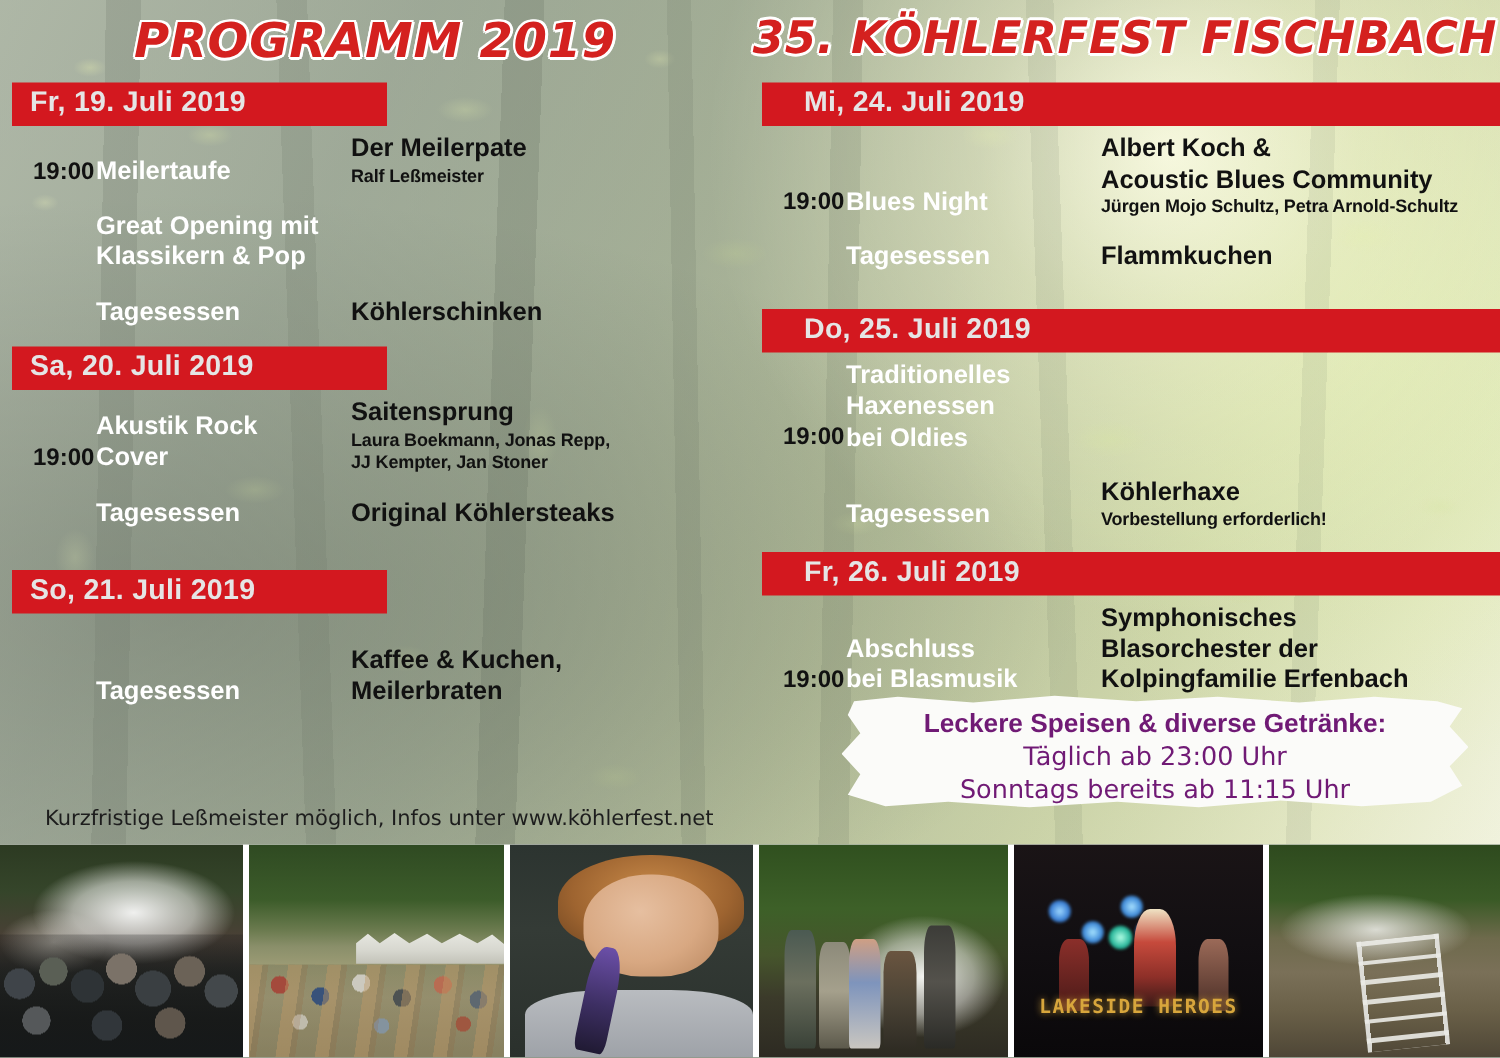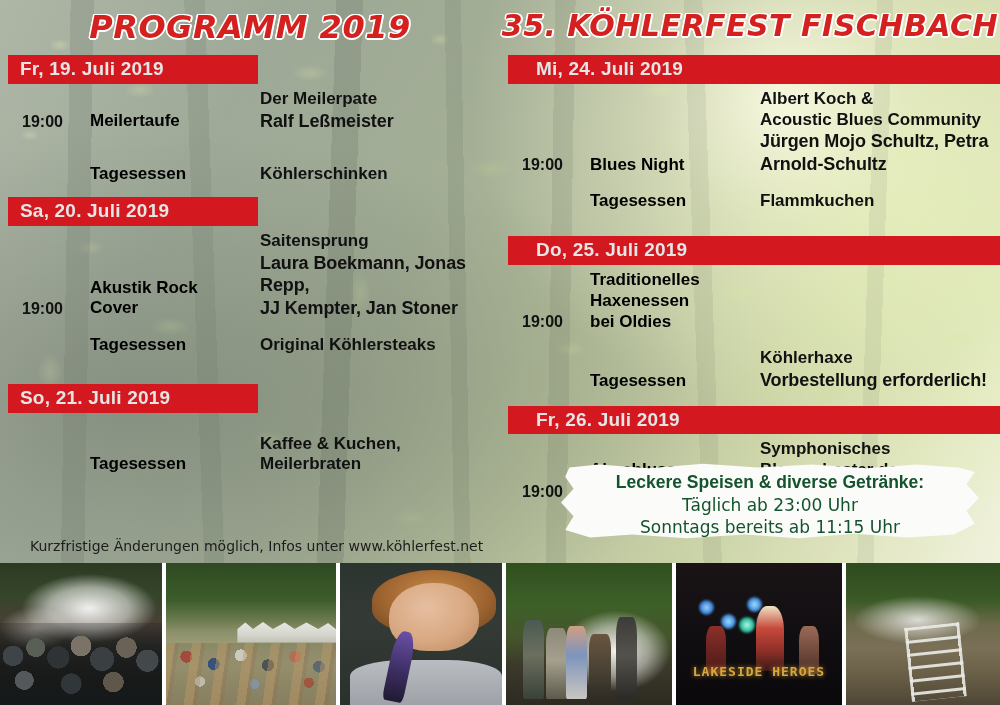--- a/index.html
+++ b/index.html
@@ -98,39 +98,38 @@
   .rows{padding:5px 0 0 0;}
   .row{display:flex;align-items:flex-end;}
   .time{
     width:56px;flex:0 0 56px;
     font-size:16px;font-weight:bold;color:#111;
     padding-left:14px;box-sizing:border-box;
     line-height:1.25;
   }
   .what{
     width:170px;flex:0 0 170px;
-    font-size:17px;font-weight:bold;color:#000000;
+    font-size:17px;font-weight:bold;color:#ffffff;
     line-height:1.22;
-    margin-left:26px;
   }
   .who{flex:1;min-width:0;}
   .who-main{
     font-size:17px;font-weight:bold;color:#111;line-height:1.22;
   }
   .who-sub{
-    font-size:18px;font-weight:bold;color:#111;line-height:1.25;
+    font-size:12px;font-weight:bold;color:#111;line-height:1.25;
     letter-spacing:-.1px;
   }
   .spacer-row{height:16px;}
 
   
   #info-box{
     position:absolute;left:561px;top:463px;width:418px;height:76px;
     background:#fbfbf9;
-    color:#14532d;
+    color:#701a75;
     text-align:center;
     box-sizing:border-box;
     padding-top:8px;
     clip-path:polygon(
       2% 6%, 9% 2%, 21% 7%, 34% 1%, 47% 6%, 60% 2%, 73% 7%, 85% 2%, 95% 6%, 99% 12%,
       97% 28%, 100% 46%, 97% 63%, 99% 80%, 94% 94%, 83% 98%, 70% 93%, 57% 99%,
       44% 94%, 30% 99%, 17% 94%, 7% 98%, 1% 88%, 3% 70%, 0% 52%, 3% 34%, 1% 18%
     );
   }
   #info-title{
@@ -316,20 +315,21 @@
             <div class="time">19:00</div>
             <div class="what">Meilertaufe</div>
             <div class="who">
               <div class="who-main">Der Meilerpate</div>
               <div class="who-sub">Ralf Leßmeister</div>
             </div>
           </div>
           <div class="spacer-row"></div>
           <div class="row">
             <div class="time"></div>
+            <div class="what">Great Opening mit<br>Klassikern &amp; Pop</div>
           </div>
           <div class="spacer-row"></div>
           <div class="row">
             <div class="time"></div>
             <div class="what">Tagesessen</div>
             <div class="who">
               <div class="who-main">Köhlerschinken</div>
             </div>
           </div>
         </div>
@@ -428,21 +428,21 @@
       </div>
       <div style="height: 12px;"></div>
     </div>
 
   <div id="info-box">
     <div id="info-title">Leckere Speisen &amp; diverse Getränke:</div>
     <div class="info-line">Täglich ab 23:00 Uhr</div>
     <div class="info-line">Sonntags bereits ab 11:15 Uhr</div>
   </div>
 
-  <div id="footer-note">Kurzfristige Änderungen möglich, Infos unter www.köhlerfest.net</div>
+  <div id="footer-note">Kurzfristige Leßmeister möglich, Infos unter www.köhlerfest.net</div>
 
   <div id="photo-strip">
     <div class="photo" id="photo-0">
       <div class="ph"></div>
       <div class="crowd"></div>
     </div>
     <div class="photo" id="photo-1">
       <div class="ph"></div>
       <div class="tents"></div>
       <div class="benches"></div>

